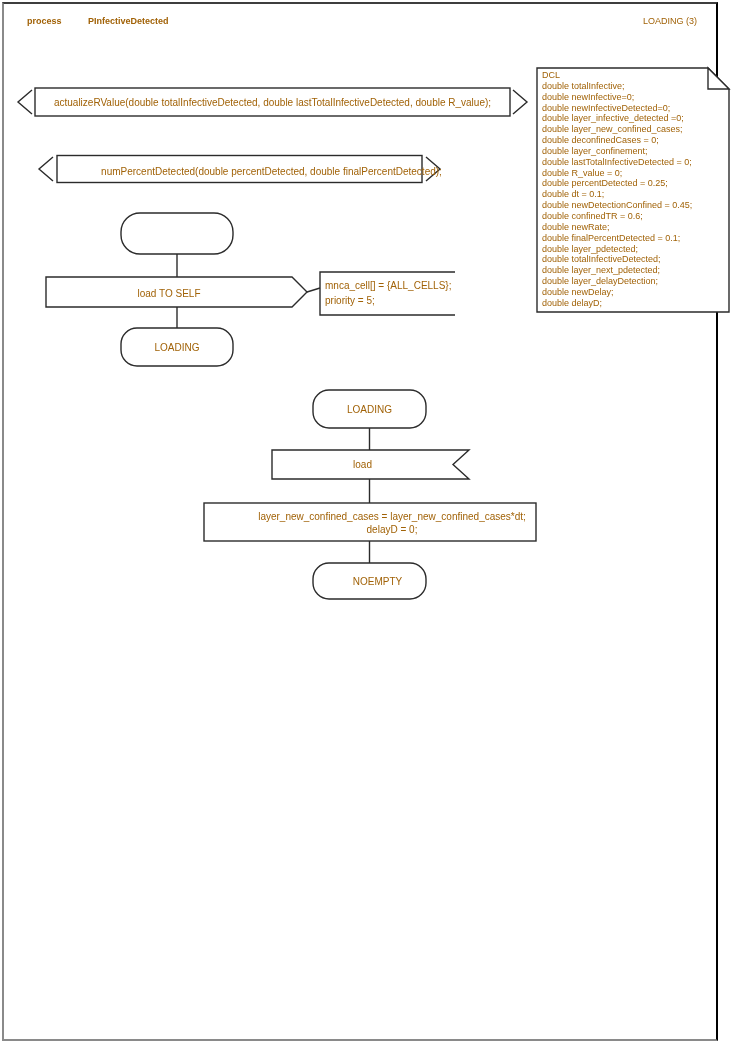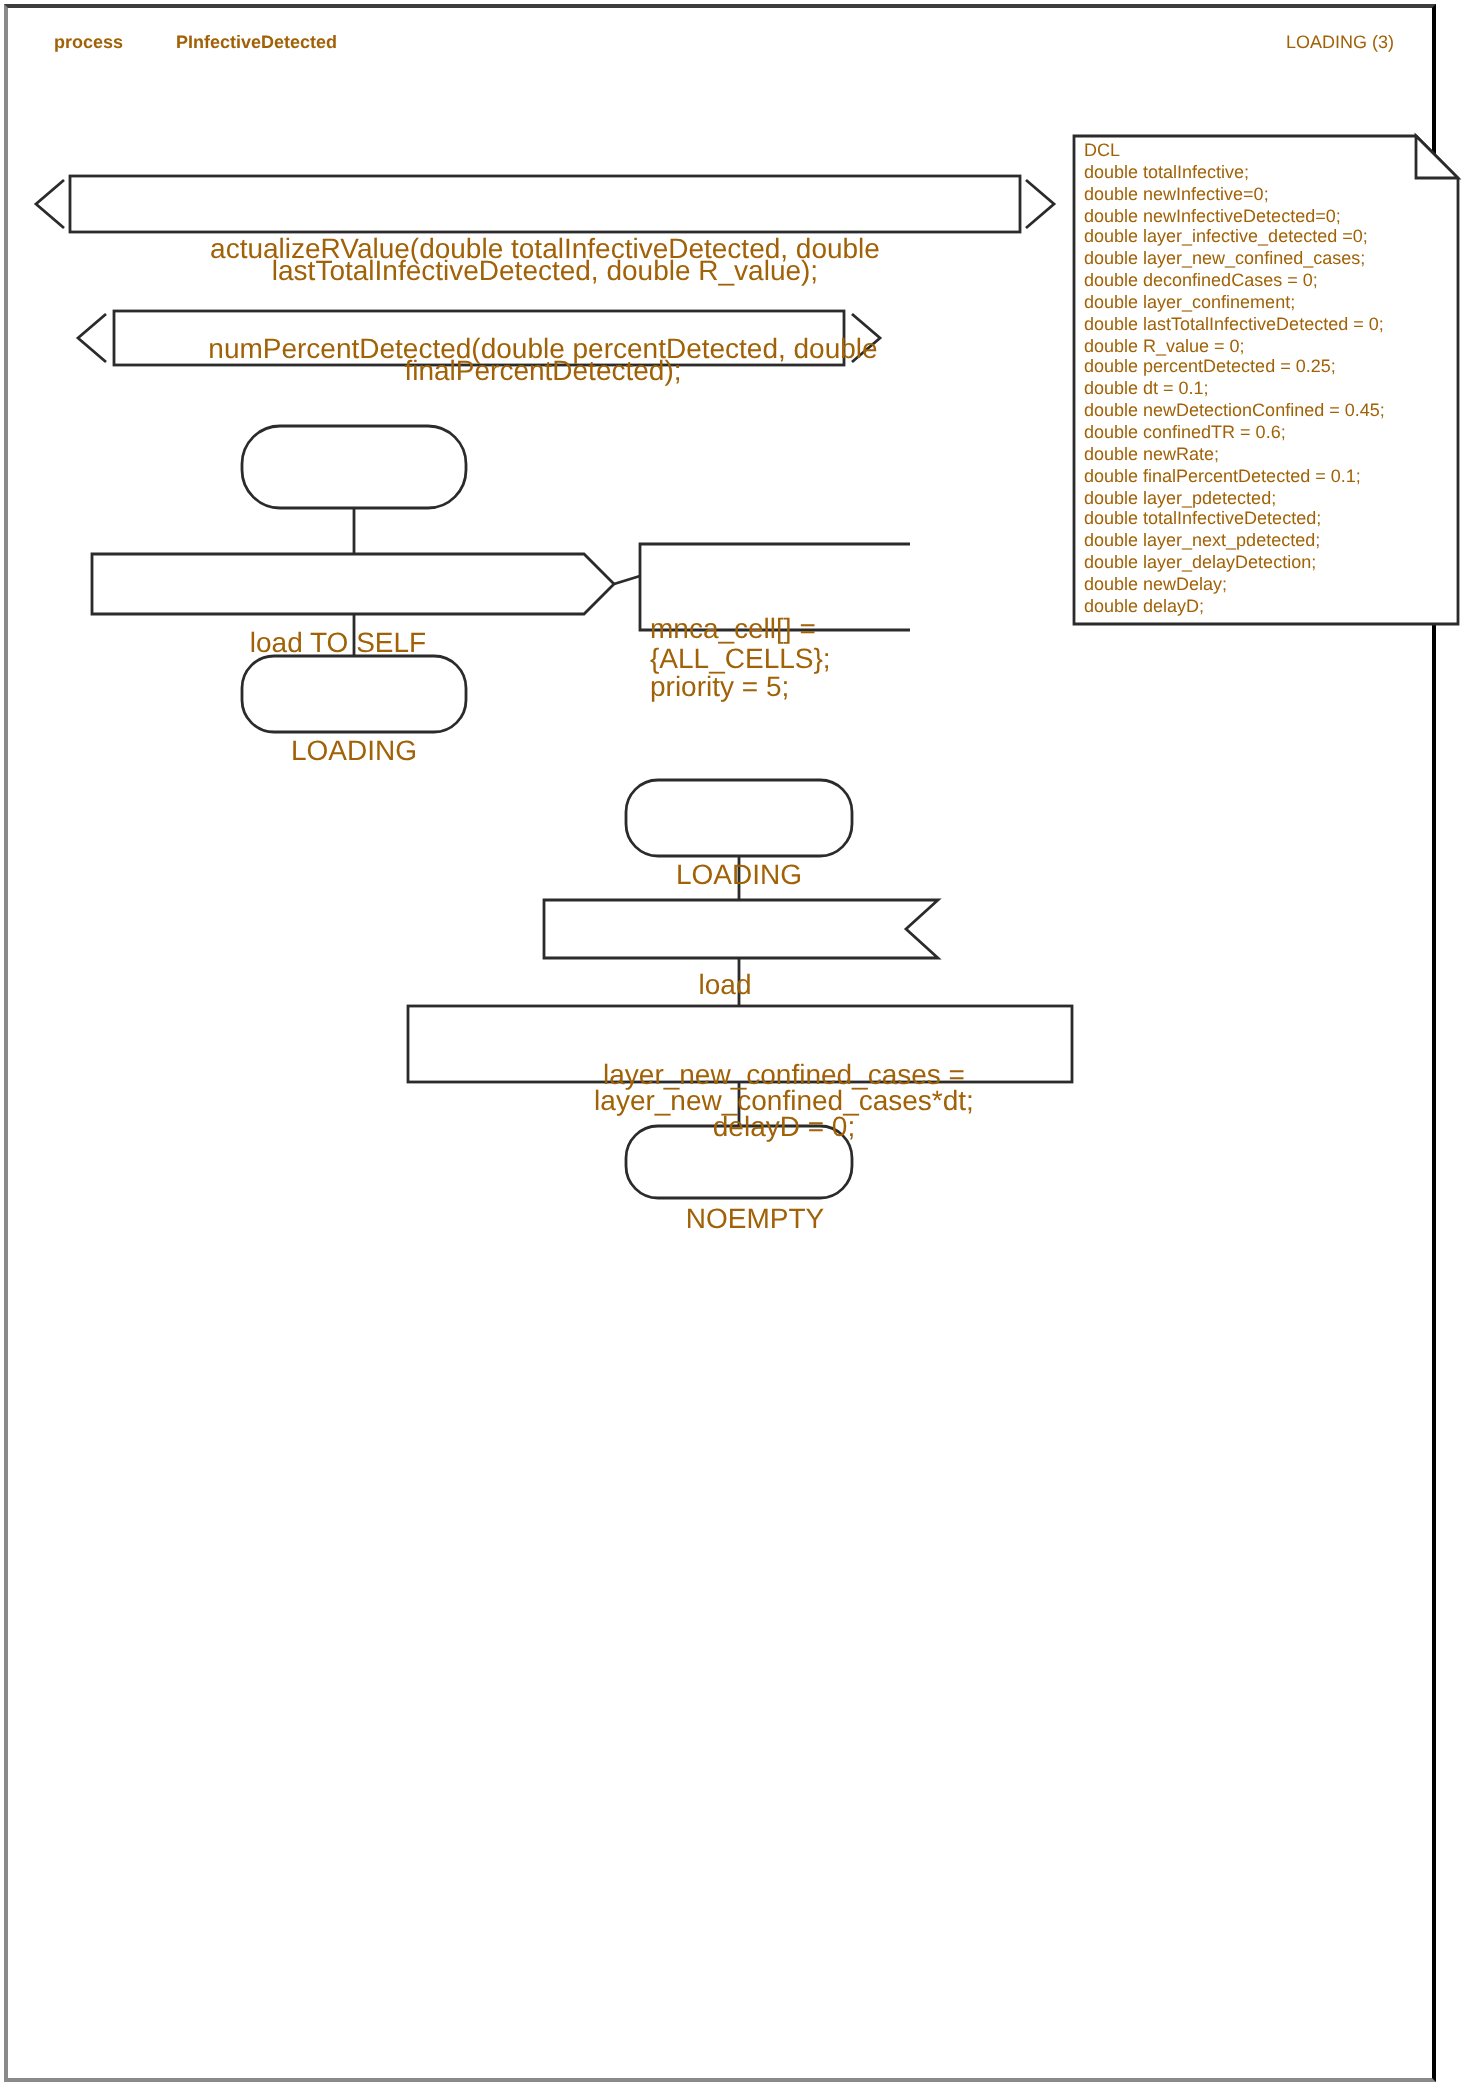--- a/index.html
+++ b/index.html
@@ -14,23 +14,22 @@
   .page-border{
     position:absolute;left:2px;top:2px;width:712px;height:1035px;
     border:2px solid;
     border-color:#3d3d3d #000 #8a8a8a #8a8a8a;
     background:transparent;
   }
   svg.diagram{position:absolute;left:0;top:0;z-index:2;}
   .lbl{
     position:absolute;z-index:3;
     display:flex;align-items:center;justify-content:center;
-    font-size:14px;line-height:11px;text-align:center;
+    font-size:10px;line-height:11px;text-align:center;
     white-space:pre-line;
-    margin-top:28px;
   }
   .lbl.left{justify-content:flex-start;text-align:left;}
   .hdr{position:absolute;z-index:3;font-size:9px;top:16px;}
   .bold{font-weight:bold;}
   .dcl-text{
     position:absolute;z-index:3;
     left:542px;top:70px;width:182px;
     font-size:9px;line-height:10.85px;
     white-space:pre-line;text-align:left;
   }
@@ -76,21 +75,21 @@
       <path d="M537,68 H708 L729,89 V312 H537 Z"></path>
       <path d="M708,68 V89 H729 Z"></path>
     </g>
   </svg>
 
   <div class="hdr bold" style="left:27px;">process</div>
   <div class="hdr bold" style="left:88px;">PInfectiveDetected</div>
   <div class="hdr" style="left:497px;width:200px;text-align:right;">LOADING (3)</div>
 
   <div class="lbl" style="left:35px;top:88px;width:475px;height:28px;">actualizeRValue(double totalInfectiveDetected, double lastTotalInfectiveDetected, double R_value);</div>
-  <div class="lbl" style="left:57px;top:138px;width:429px;height:27px;">numPercentDetected(double percentDetected, double finalPercentDetected);</div>
+  <div class="lbl" style="left:57px;top:158px;width:429px;height:27px;">numPercentDetected(double percentDetected, double finalPercentDetected);</div>
 
   <div class="lbl" style="left:121px;top:213px;width:112px;height:41px;"></div>
   <div class="lbl" style="left:46px;top:278px;width:246px;height:30px;">load TO SELF</div>
   <div class="lbl left" style="left:325px;top:276px;width:128px;height:36px;line-height:14.5px;align-items:flex-start;padding-top:3px;">mnca_cell[] = {ALL_CELLS};
 priority = 5;</div>
   <div class="lbl" style="left:121px;top:328px;width:112px;height:38px;">LOADING</div>
 
   <div class="lbl" style="left:313px;top:390px;width:113px;height:38px;">LOADING</div>
   <div class="lbl" style="left:272px;top:450px;width:181px;height:29px;">load</div>
   <div class="lbl" style="left:204px;top:503px;width:332px;height:39px;line-height:13px;padding-left:22px;">layer_new_confined_cases = layer_new_confined_cases*dt;

